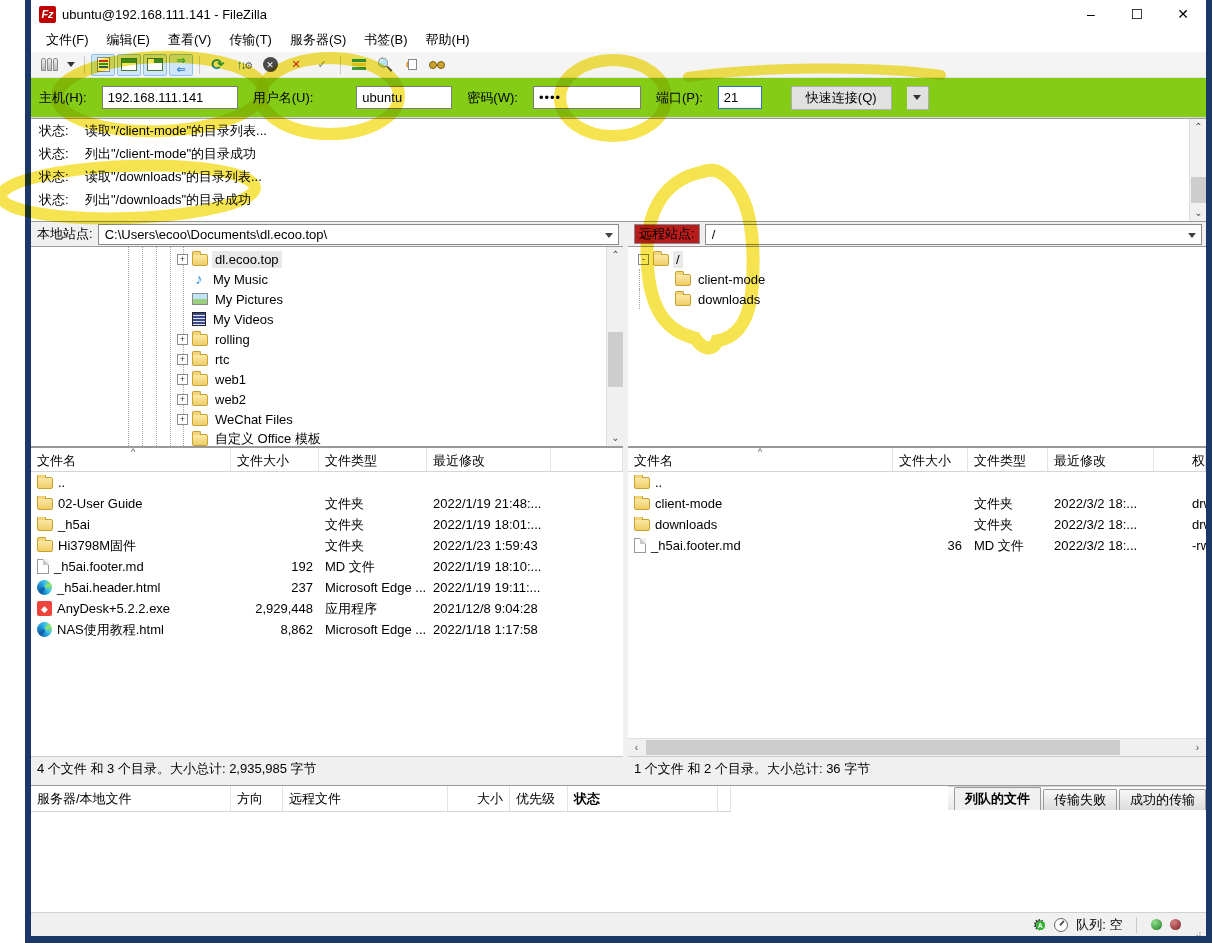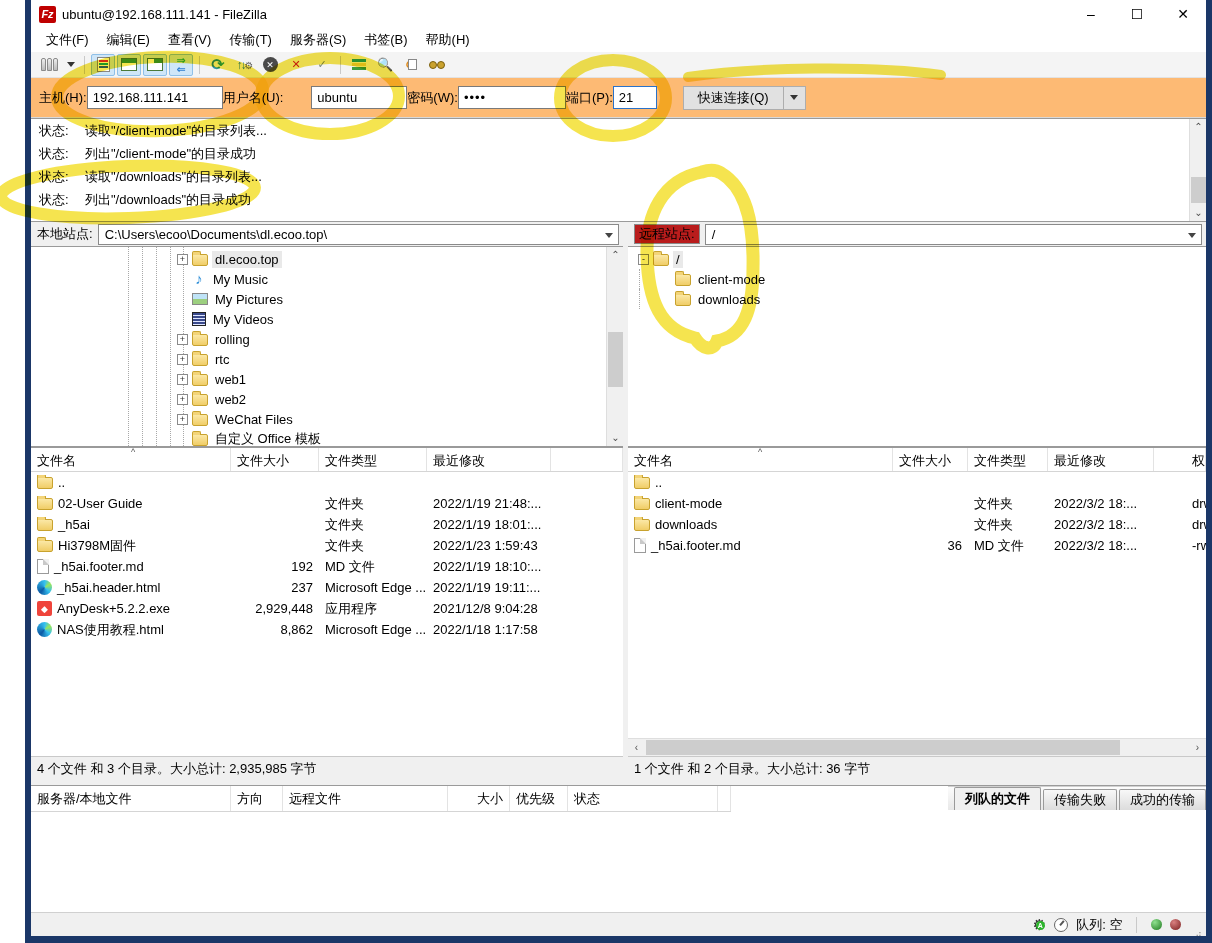--- a/index.html
+++ b/index.html
@@ -27,21 +27,21 @@
   
   .toolbar { height:26px; background:#f4f4f4; display:flex; align-items:center; padding-left:6px; gap:2px;
     border-bottom:1px solid #e2e2e2; flex:0 0 auto; }
   .tbtn { width:24px; height:22px; display:flex; align-items:center; justify-content:center; border:1px solid transparent; border-radius:2px; }
   .tbtn.pressed { background:#cfe6f8; border-color:#8fc0e8; }
   .tbtn.narrow { width:15px; }
   .tsep { width:1px; height:18px; background:#c9c9c9; margin:0 4px; }
   .caret-down { width:0; height:0; border-left:4px solid transparent; border-right:4px solid transparent; border-top:5px solid #333; }
 
   
-  .quickbar { height:40px; background:#fdba74; display:flex; align-items:center; padding-left:8px; gap:0;
+  .quickbar { height:40px; background:#84cc16; display:flex; align-items:center; padding-left:8px; gap:15px;
     border-bottom:1px solid #d8d8d8; flex:0 0 auto; }
   .qlabel { white-space:nowrap; }
   .qinput { height:23px; border:1px solid #7a7a7a; background:#fff; padding:2px 5px; font:inherit; }
   .q-host { width:136px; }
   .q-user { width:96px;margin-left:28px; }
   .q-pass { width:108px; letter-spacing:1px; }
   .q-port { width:44px; border:1px solid #2a72c9; }
   .qc-btn { height:24px; padding:0 14px; background:#e1e1e1; border:1px solid #adadad; font:inherit; }
   .qc-drop { height:24px; width:22px; background:#e1e1e1; border:1px solid #adadad; border-left:none;
     display:flex; align-items:center; justify-content:center; }
@@ -123,21 +123,21 @@
   .statusrow { height:24px; }
   .pstatus { background:#f0f0f0; border-top:1px solid #c9c9c9; display:flex; align-items:center; padding:0 6px;
     height:24px; white-space:nowrap; overflow:hidden; }
 
   .h-splitter { height:5px; background:#f0f0f0; flex:0 0 auto; }
 
   
   .queue { flex:1; display:flex; flex-direction:row; border-top:1px solid #9a9a9a; background:#fff; min-height:0; }
   .qheader { height:26px; display:flex; border-bottom:1px solid #d5d5d5; flex:0 0 auto; }
   .qc1 { width:200px; } .qc2 { width:52px; } .qc3 { width:165px; } .qc4 { width:62px; justify-content:flex-end; display:flex; }
-  .qc5 { width:58px; } .qc6 { width:150px; } .qcx { flex:1; }
+  .qc5 { width:58px; } .qc6 { width:150px;font-weight:bold; } .qcx { flex:1; }
   .qbody { flex:1; background:#fff; }
 
   .tabsrow { height:24px; background:linear-gradient(#fcfcfc,#e8e8e8); display:flex; align-items:flex-end;
     padding-left:6px; gap:2px; border-top:1px solid #d0d0d0; flex:0 0 auto; }
   .qtab { height:21px; padding:0 10px; display:flex; align-items:center; border:1px solid #9a9a9a; border-bottom:none;
     background:linear-gradient(#f8f8f8,#dcdcdc); border-radius:2px 2px 0 0; }
   .qtab.active { background:#f0f0f0; font-weight:bold; height:23px; }
 
   
   .statusbar { height:24px; background:#f0f0f0; border-top:1px solid #d0d0d0; display:flex; align-items:center;
@@ -283,21 +283,21 @@
 
     <div class="quickbar">
       <span class="qlabel">主机(H):</span>
       <input class="qinput q-host" value="192.168.111.141" style="">
       <span class="qlabel">用户名(U):</span>
       <input class="qinput q-user" value="ubuntu" style="">
       <span class="qlabel">密码(W):</span>
       <input class="qinput q-pass" value="••••" style="">
       <span class="qlabel">端口(P):</span>
       <input class="qinput q-port" value="21" style="">
-      <button class="qc-btn" style="margin-left:26px">快速连接(Q)</button>
+      <button class="qc-btn" style="margin-left:14px">快速连接(Q)</button>
       <div class="qc-drop">
           <span class="caret-down"></span>
         </div>
     </div>
 
     <div class="logpane">
       <div class="logline"><span class="pfx">状态:</span><span>读取"/client-mode"的目录列表...</span></div>
       <div class="logline"><span class="pfx">状态:</span><span>列出"/client-mode"的目录成功</span></div>
       <div class="logline"><span class="pfx">状态:</span><span>读取"/downloads"的目录列表...</span></div>
       <div class="logline"><span class="pfx">状态:</span><span>列出"/downloads"的目录成功</span></div>

